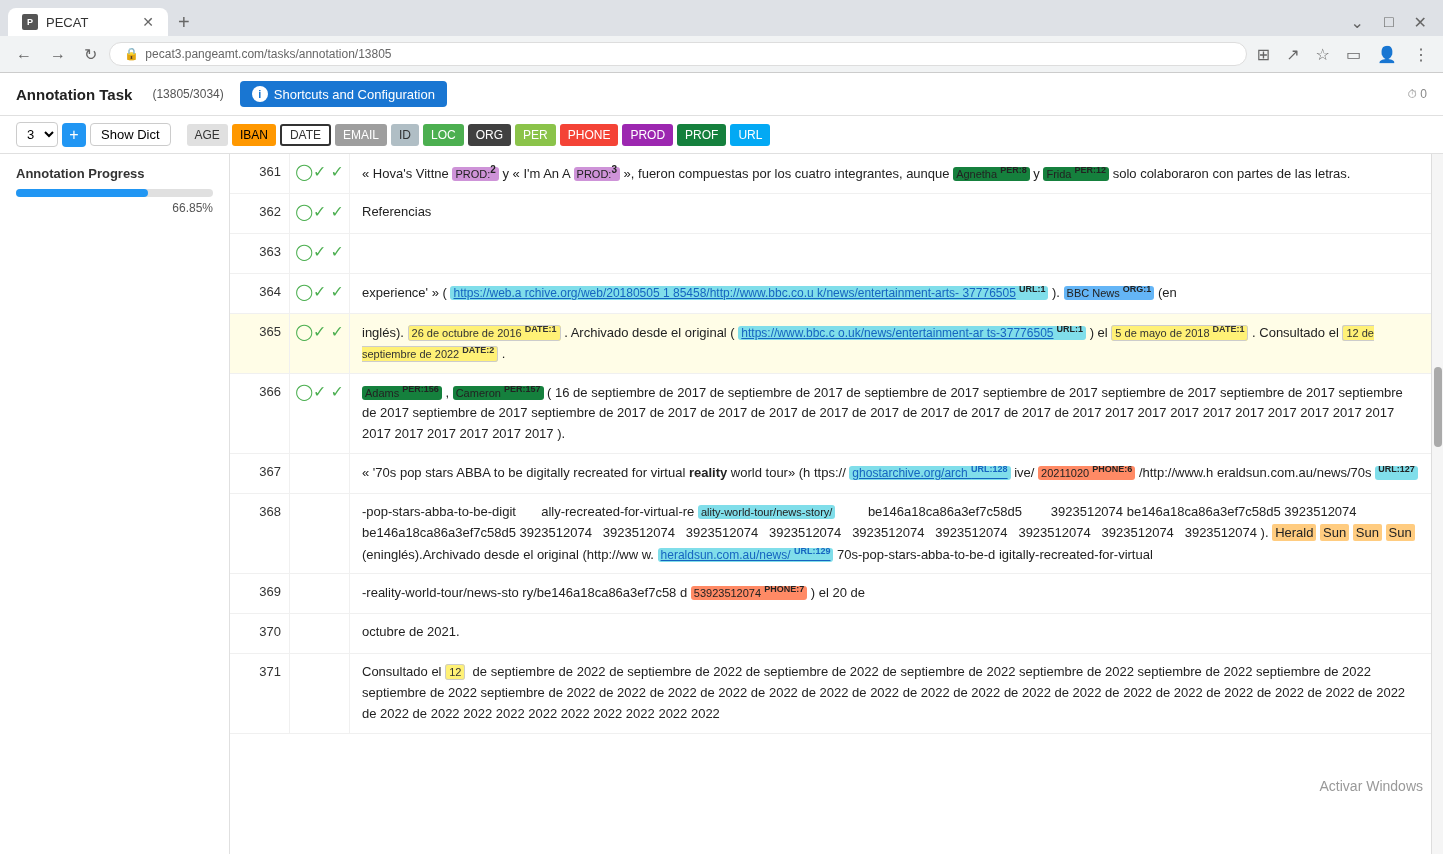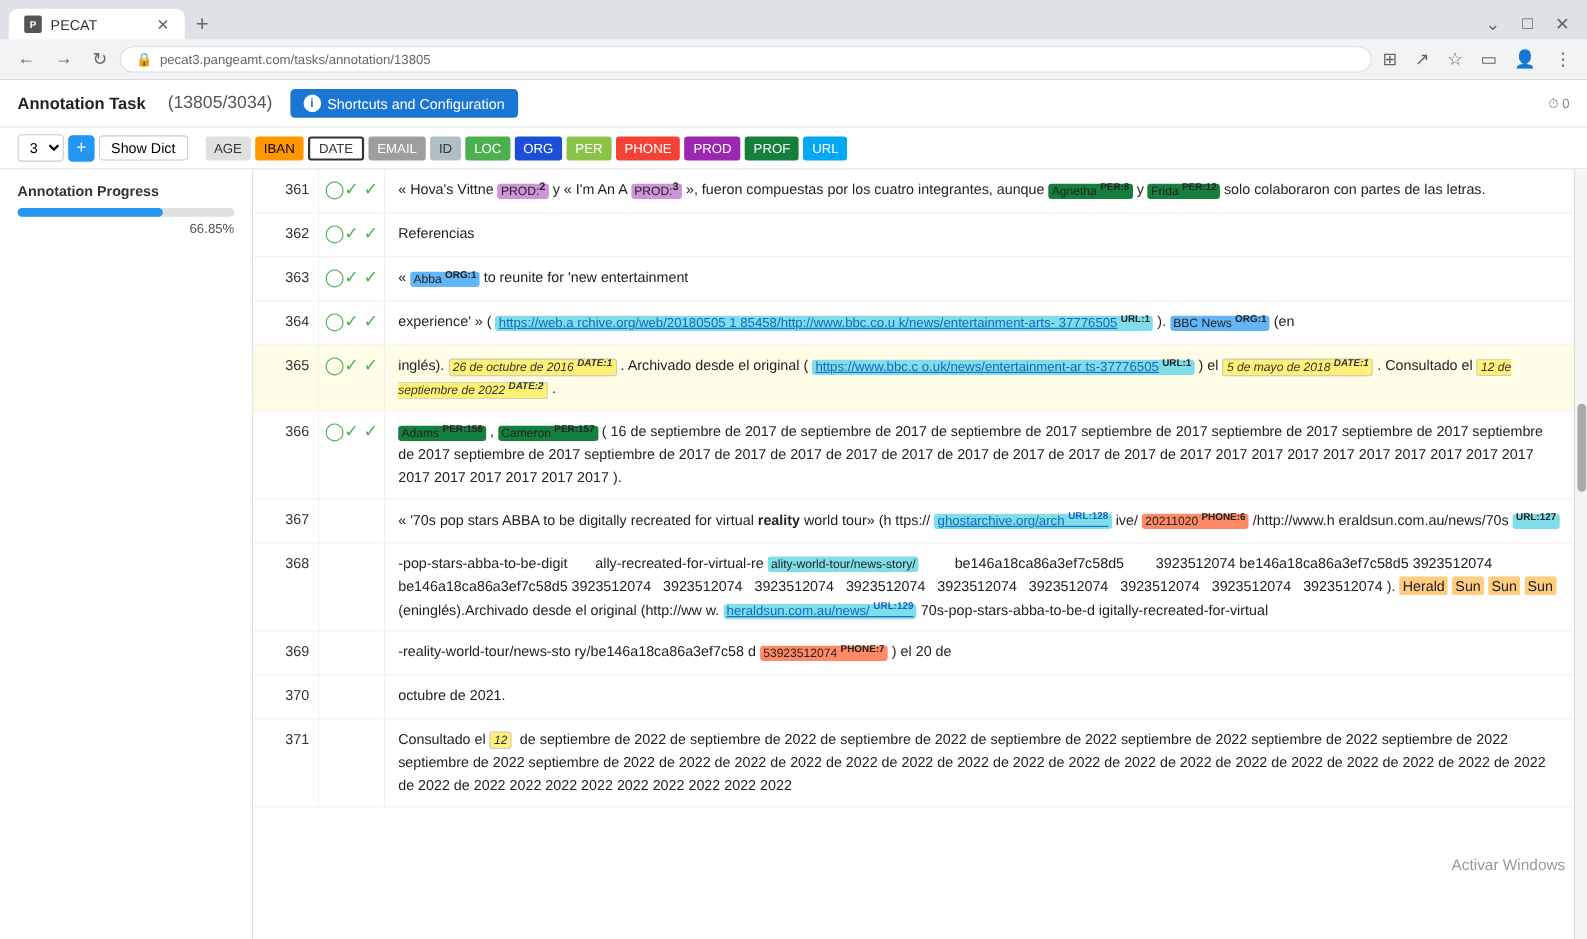--- a/index.html
+++ b/index.html
@@ -17,40 +17,40 @@
     .nav-btn:disabled { color: #ccc; }
     .address-bar { flex: 1; background: #fff; border: 1px solid #ddd; border-radius: 20px; padding: 4px 14px; font-size: 13px; color: #333; display: flex; align-items: center; gap: 6px; }
     .address-bar span { color: #666; font-size: 12px; }
     .browser-actions { display: flex; gap: 8px; color: #666; font-size: 16px; }
     .browser-actions span { cursor: pointer; padding: 2px 4px; }
     .win-btn { background: none; border: none; cursor: pointer; color: #666; font-size: 16px; padding: 2px 8px; }
 
     
     .app-header { display: flex; align-items: center; padding: 8px 16px; border-bottom: 1px solid #e0e0e0; background: #fff; gap: 16px; }
     .app-title { font-size: 15px; font-weight: 600; color: #222; }
-    .task-id { font-size: 16px; color: #555; margin-left: 4px; }
+    .task-id { font-size: 12px; color: #555; margin-left: 4px; }
     .shortcuts-btn { background: #1976d2; color: #fff; border: none; border-radius: 4px; padding: 5px 12px; font-size: 13px; cursor: pointer; display: flex; align-items: center; gap: 6px; }
     .shortcuts-btn .info-icon { background: #fff; color: #1976d2; border-radius: 50%; width: 16px; height: 16px; font-size: 11px; display: inline-flex; align-items: center; justify-content: center; font-weight: bold; }
     .scrollbar-indicator { margin-left: auto; color: #888; font-size: 12px; }
 
     
     .toolbar { display: flex; align-items: center; padding: 6px 16px; gap: 8px; border-bottom: 1px solid #e0e0e0; background: #fff; }
     .num-input-wrapper { display: flex; align-items: center; gap: 4px; }
     .num-select { border: 1px solid #ccc; border-radius: 4px; padding: 3px 6px; font-size: 13px; background: #fff; }
     .add-btn { background: #2196f3; color: #fff; border: none; border-radius: 4px; width: 24px; height: 24px; font-size: 16px; cursor: pointer; display: flex; align-items: center; justify-content: center; }
     .show-dict-btn { background: #fff; border: 1px solid #ccc; border-radius: 4px; padding: 3px 10px; font-size: 13px; cursor: pointer; }
     .tag-buttons { display: flex; gap: 4px; margin-left: 8px; }
     .tag-btn { border: none; border-radius: 3px; padding: 2px 8px; font-size: 12px; cursor: pointer; font-weight: 500; color: #fff; }
     .tag-btn.age { background: #e0e0e0; color: #333; }
     .tag-btn.iban { background: #ff9800; color: #000000; }
     .tag-btn.date { background: #fff; color: #333; border: 2px solid #333; }
     .tag-btn.email { background: #9e9e9e; color: #fff; }
     .tag-btn.id { background: #b0bec5; color: #333; }
     .tag-btn.loc { background: #4caf50; color: #fff; }
-    .tag-btn.org { background: #1d4ed8; color: #fff; }
+    .tag-btn.org { background: #404040; color: #fff; }
     .tag-btn.per { background: #8bc34a; color: #fff; text-align: right; }
     .tag-btn.phone { background: #f44336; color: #fff; }
     .tag-btn.prod { background: #9c27b0; color: #fff; }
     .tag-btn.prof { background: #15803d; color: #fff; }
     .tag-btn.url { background: #03a9f4; color: #fff; }
 
     
     .main-layout { display: flex; height: calc(854px - 145px); }
     .sidebar { width: 230px; padding: 12px 16px; border-right: 1px solid #e0e0e0; background: #fff; flex-shrink: 0; }
     .sidebar-title { font-size: 13px; font-weight: 600; color: #333; margin-bottom: 8px; }
@@ -67,21 +67,21 @@
     .check-icon { color: #4caf50; font-size: 16px; }
     .row-text { flex: 1; padding: 8px 12px; font-size: 13px; line-height: 1.6; color: #222; word-break: break-word; }
 
     
     .entity { display: inline; border-radius: 3px; padding: 1px 3px; font-size: 11px; }
     .entity-label { font-size: 10px; font-weight: bold; vertical-align: super; }
     .ent-prod { background: #ce93d8; }
     .ent-per { background: #15803d; }
     .ent-org { background: #64b5f6; }
     .ent-url { background: #80deea; }
-    .ent-date { background: #fff176; color: #333; border: 1px solid #ccc; font-style: italic; }
+    .ent-date { background: #fff176; color: #333; border: 1px solid #ccc; }
     .ent-phone { background: #ff8a65; }
 
     .url-link { color: #1565c0; text-decoration: underline; font-size: 12px; }
 
     .activar-windows { position: fixed; bottom: 60px; right: 20px; color: #999; font-size: 14px; }
 
     
     .content-area::-webkit-scrollbar { width: 10px; }
     .content-area::-webkit-scrollbar-track { background: #f5f5f5; }
     .content-area::-webkit-scrollbar-thumb { background: #bbb; border-radius: 5px; }
@@ -193,23 +193,20 @@
       </div>
       <div class="row-text">Referencias</div>
     </div>
 
     <div class="annotation-row">
       <div class="row-num">363</div>
       <div class="row-checks">
         <span class="check-icon">◯✓</span>
         <span class="check-icon">✓</span>
       </div>
-      <div class="row-text">
-        « <span class="entity ent-org">Abba <sup style="font-size:9px;font-weight:bold;">ORG:1</sup></span> to reunite for 'new entertainment
-      </div>
     </div>
 
     <div class="annotation-row">
       <div class="row-num">364</div>
       <div class="row-checks">
         <span class="check-icon">◯✓</span>
         <span class="check-icon">✓</span>
       </div>
       <div class="row-text">
         experience' » ( <span class="entity ent-url"><span class="url-link">https://web.a rchive.org/web/20180505 1 85458/http://www.bbc.co.u k/news/entertainment-arts- 37776505</span> <sup style="font-size:9px;font-weight:bold;">URL:1</sup></span> ). <span class="entity ent-org">BBC News <sup style="font-size:9px;font-weight:bold;">ORG:1</sup></span> (en

